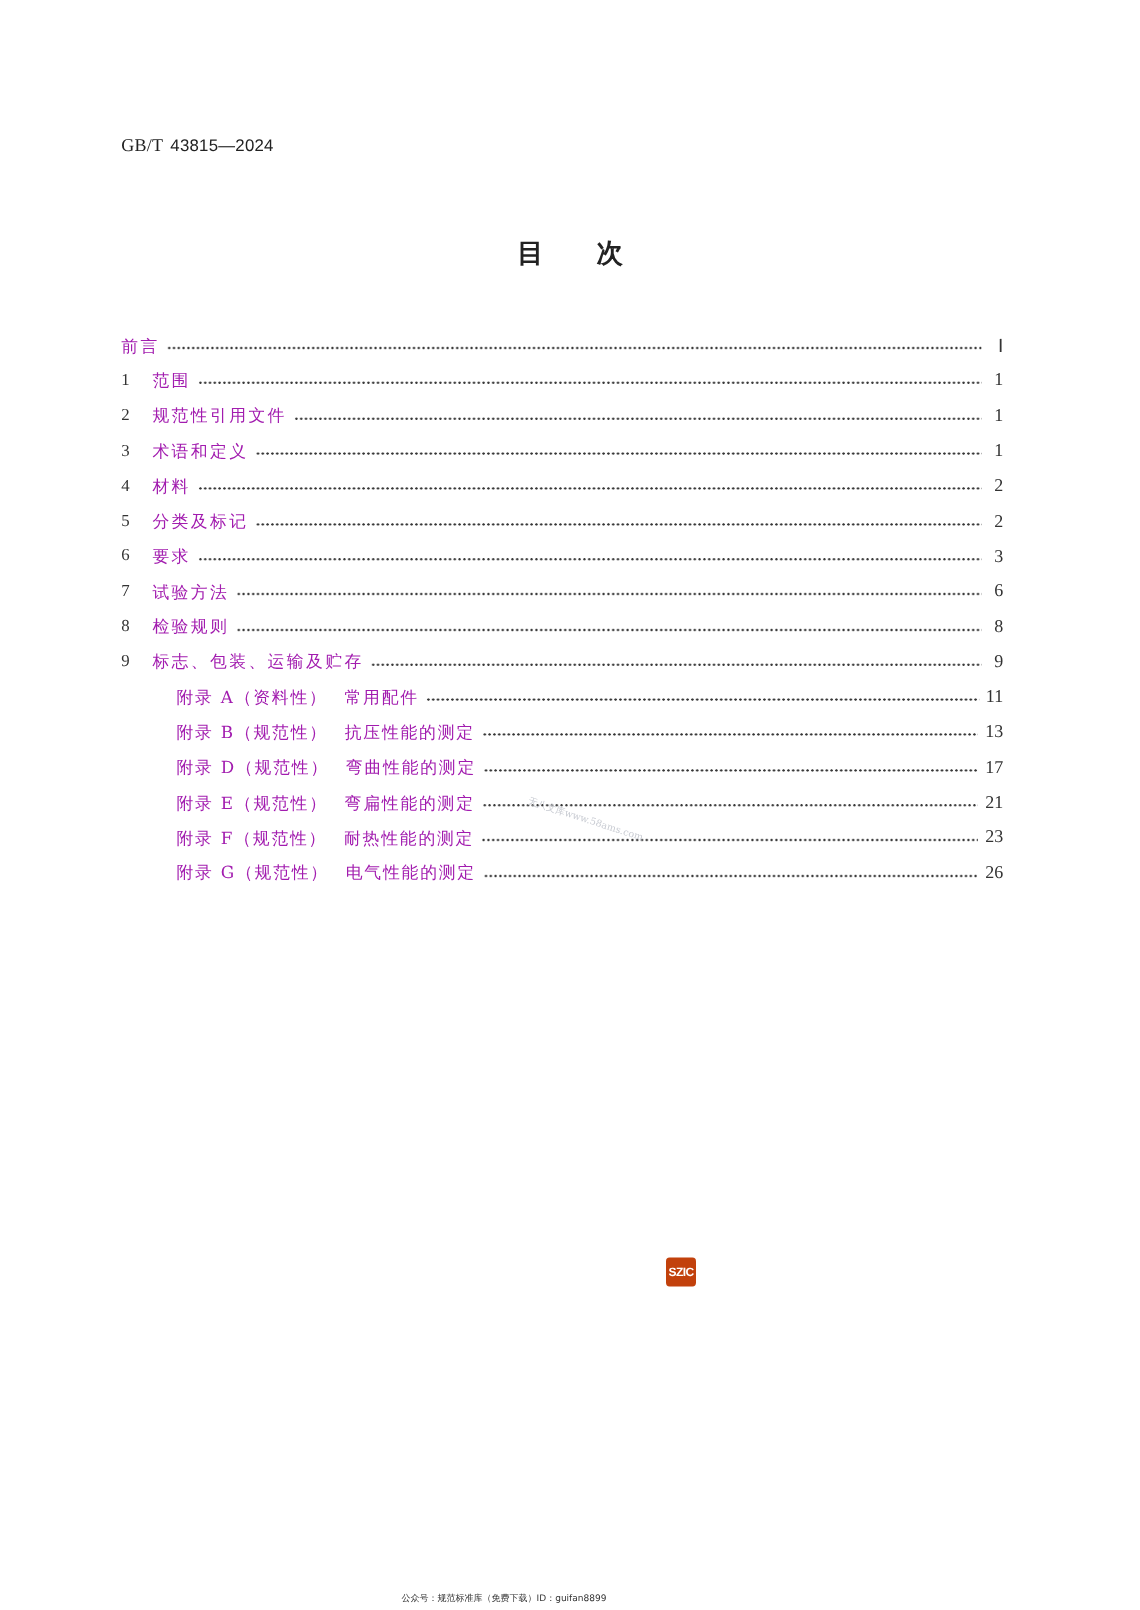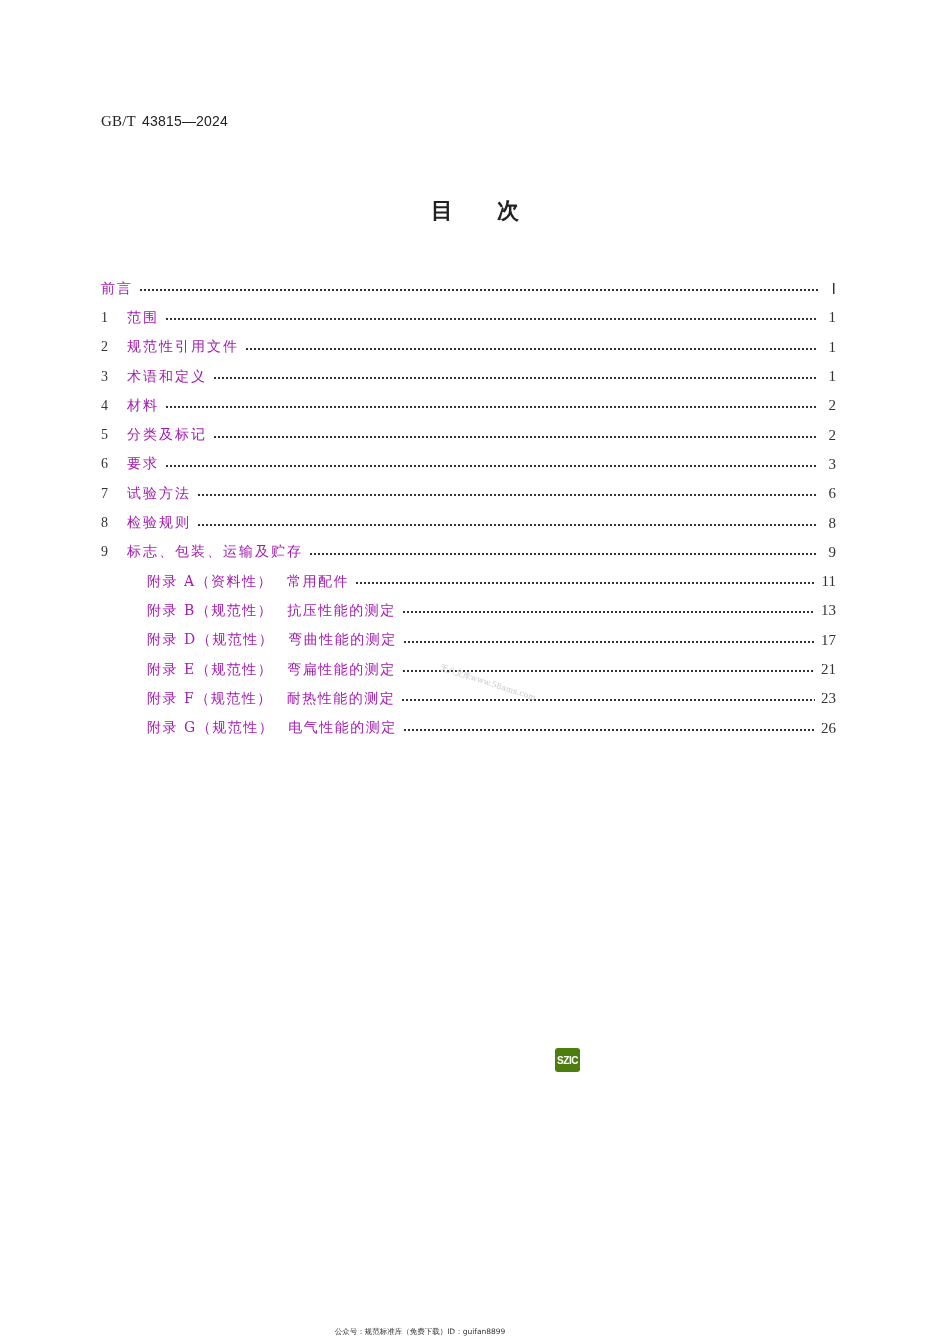--- a/index.html
+++ b/index.html
@@ -32,21 +32,21 @@
       background-size: 4px 2px; background-repeat: repeat-x;
     }
     .toc-row .page {
       font-family: "Liberation Serif", serif; font-size: 15px; color: #333; min-width: 12px; text-align: right;
     }
     .watermark-text {
       position: absolute; left: 442px; top: 662px; font-size: 8px; color: #c8cbd2;
       transform: rotate(18deg); transform-origin: left top; font-family: "DejaVu Serif", serif;
     }
     .logo {
-      position: absolute; left: 555px; top: 1048px; width: 25px; height: 24px; background: #4d7c0f;
+      position: absolute; left: 555px; top: 1048px; width: 25px; height: 24px; background: #c2410c;
       border-radius: 3px; color: #fff; font-family: "Liberation Sans", sans-serif; font-weight: bold;
       font-size: 10px; display: flex; align-items: center; justify-content: center; letter-spacing: -0.5px;
     }
     .footer {
       position: absolute; left: 0; width: 840px; top: 1327px; text-align: center;
       font-family: "DejaVu Sans", sans-serif; font-size: 7.5px; color: #333;
     }
   </style>
 </head>
 <body>

